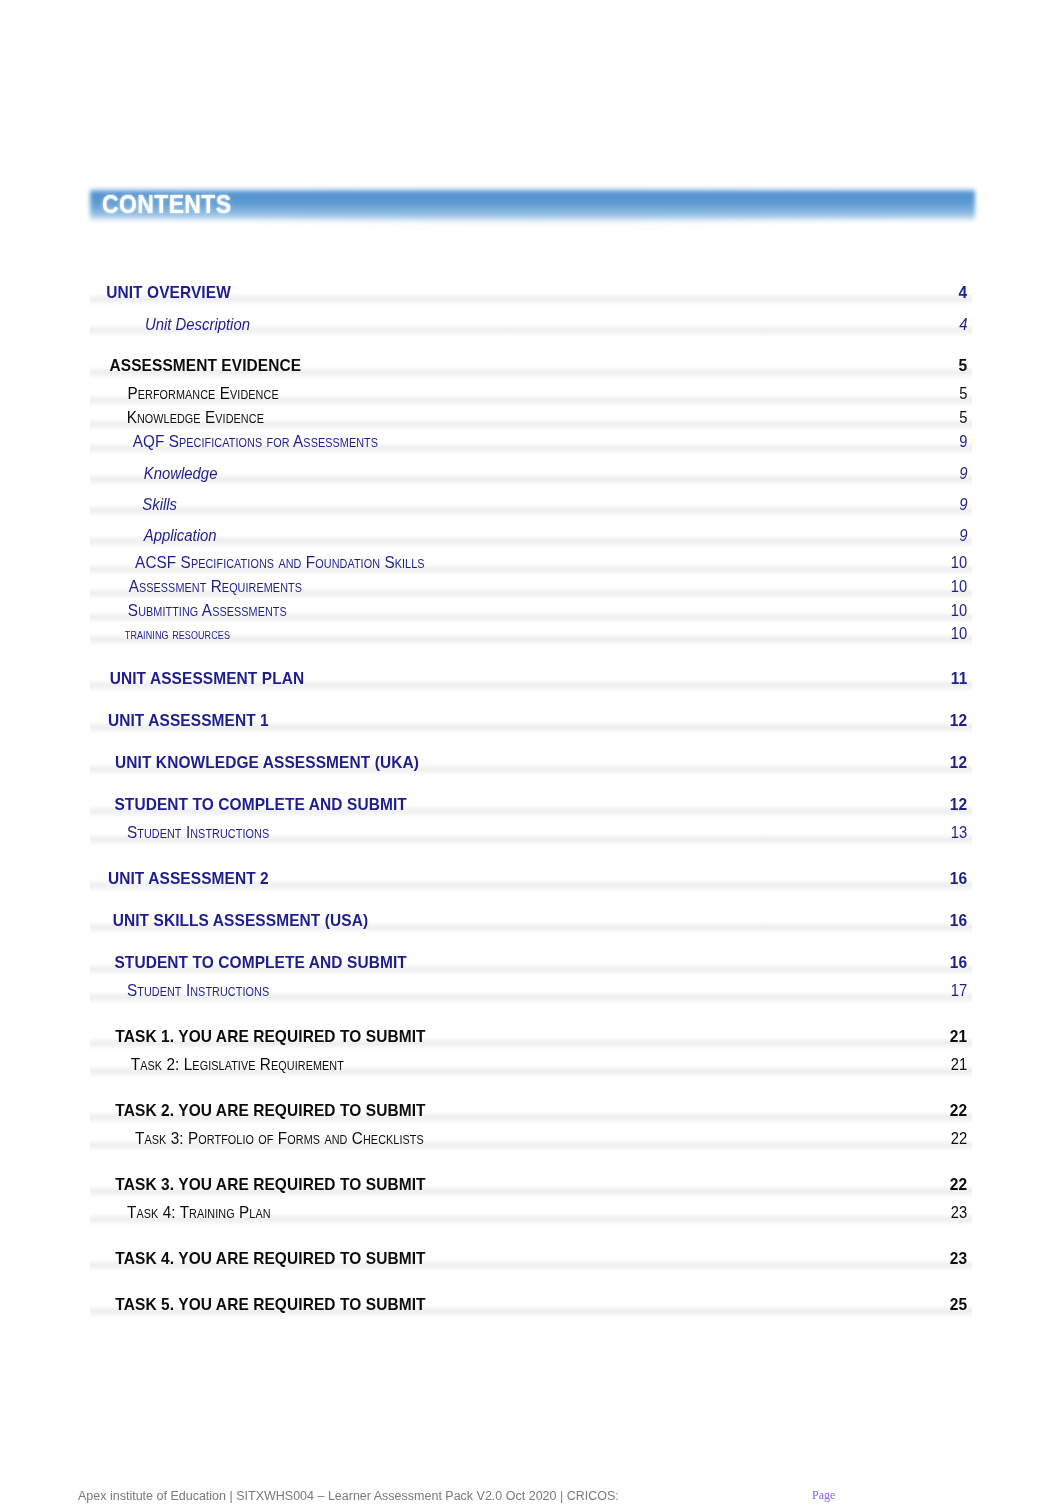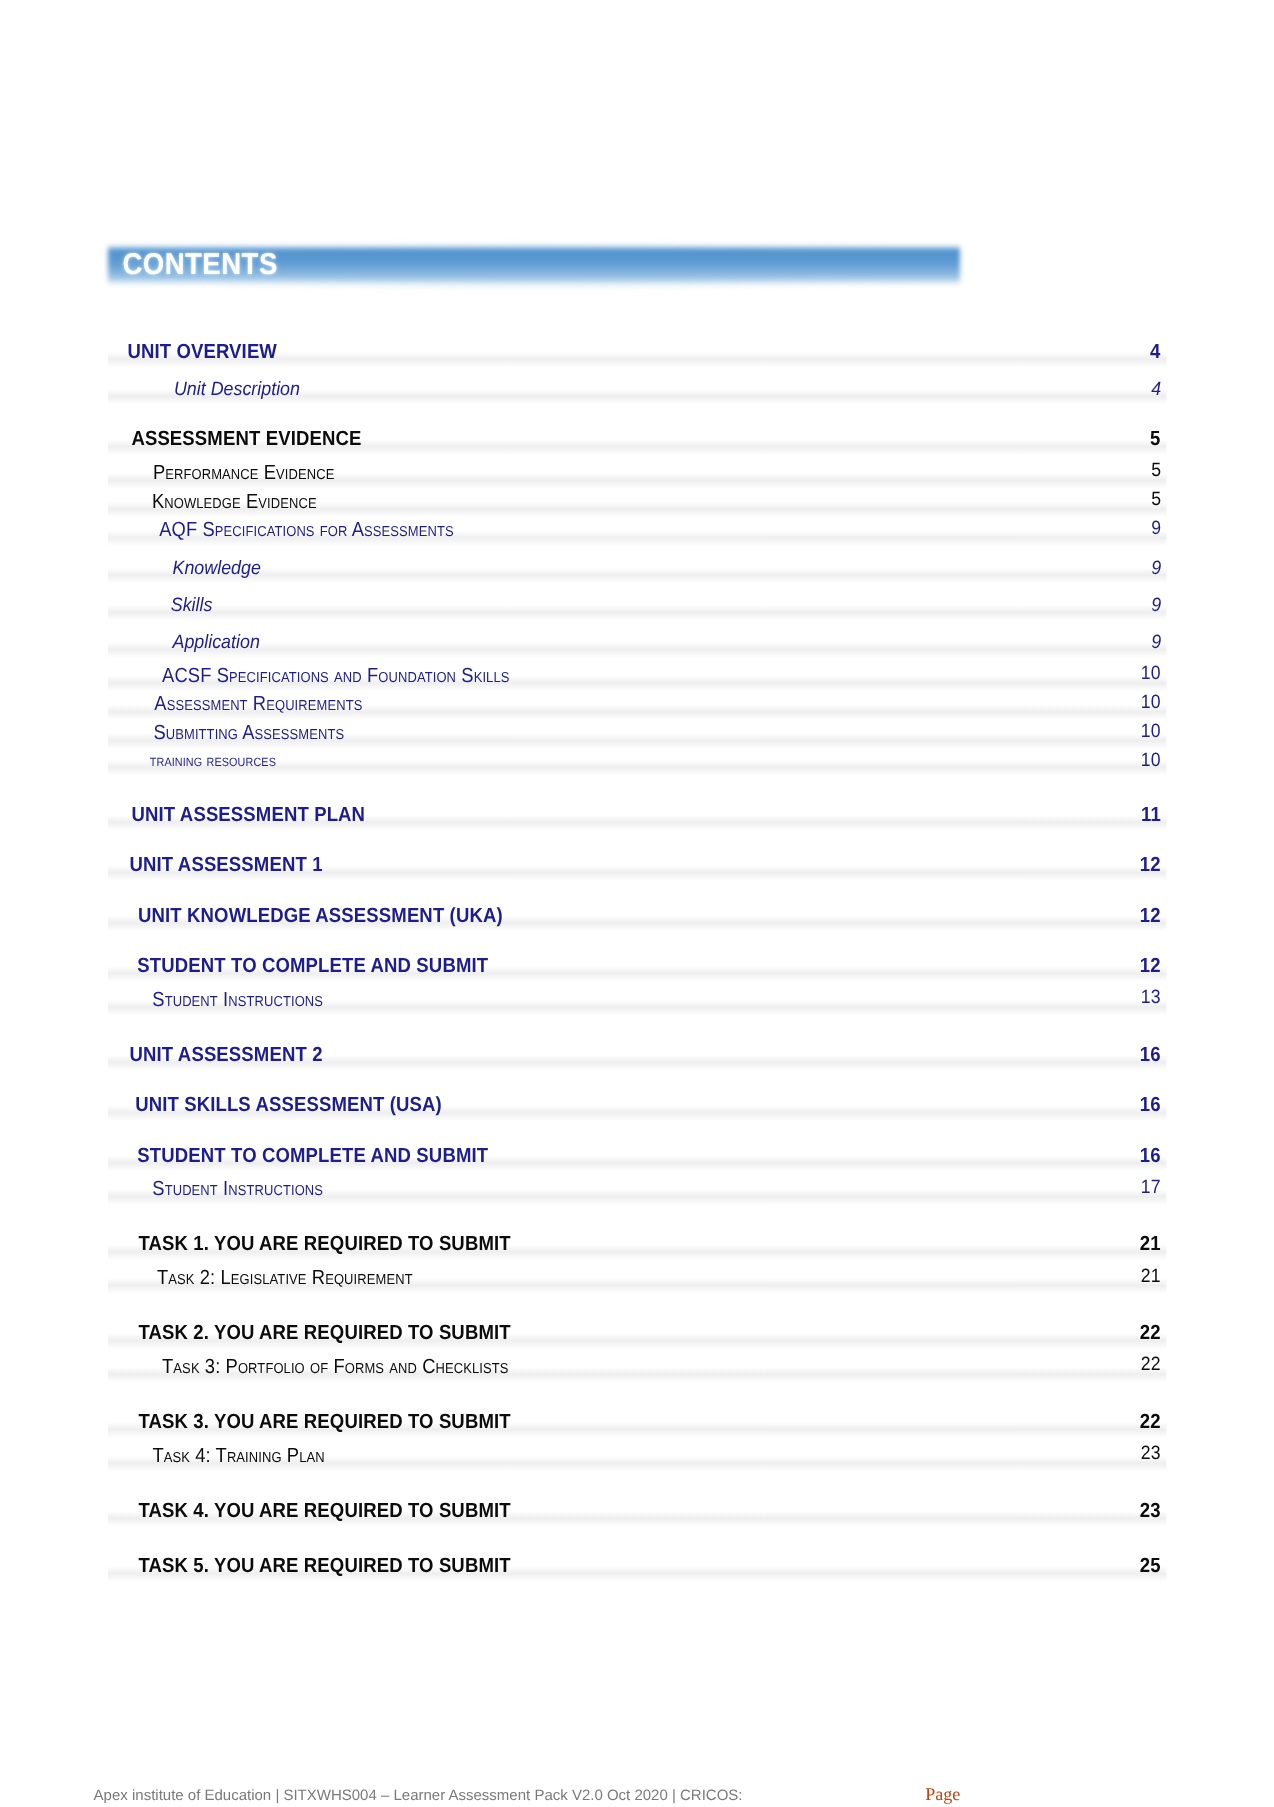--- a/index.html
+++ b/index.html
@@ -19,22 +19,22 @@
   .page {
     position: absolute;
     inset: 0;
     background: #ffffff;
   }
 
   
   .toc-banner {
     position: absolute;
     left: 90px;
-    top: 204px;
-    width: 710px;
+    top: 188px;
+    width: 885px;
     height: 34px;
   }
   .toc-banner .band {
     position: absolute;
     left: 0;
     top: 0;
     width: 100%;
     height: 34px;
     background: linear-gradient(to bottom,
         rgba(255,255,255,0) 0%,
@@ -74,21 +74,21 @@
   
   .toc {
     position: absolute;
     left: 100px;
     top: 283px;
     width: 868px;
   }
   .toc-row {
     position: relative;
     display: flex;
-    align-items: flex-start;
+    align-items: center;
     justify-content: space-between;
     white-space: nowrap;
   }
   
   .toc-row .shade {
     position: absolute;
     left: -10px;
     right: -4px;
     bottom: -3px;
     height: 13px;
@@ -189,25 +189,25 @@
     position: absolute;
     left: 78px;
     top: 0;
     font-family: "Liberation Sans", sans-serif;
     font-size: 12.5px;
     color: #7a7a7a;
     white-space: nowrap;
   }
   .footer .f-right {
     position: absolute;
-    left: 771px;
+    left: 812px;
     top: -1px;
     font-family: "Liberation Serif", serif;
-    font-size: 15px;
-    color: #c2410c;
+    font-size: 12px;
+    color: #8b5cf6;
     white-space: nowrap;
   }
 </style>
 </head>
 <body>
 
 <div class="page">
 
   <div class="toc-banner">
     <div class="band-soft"></div>

